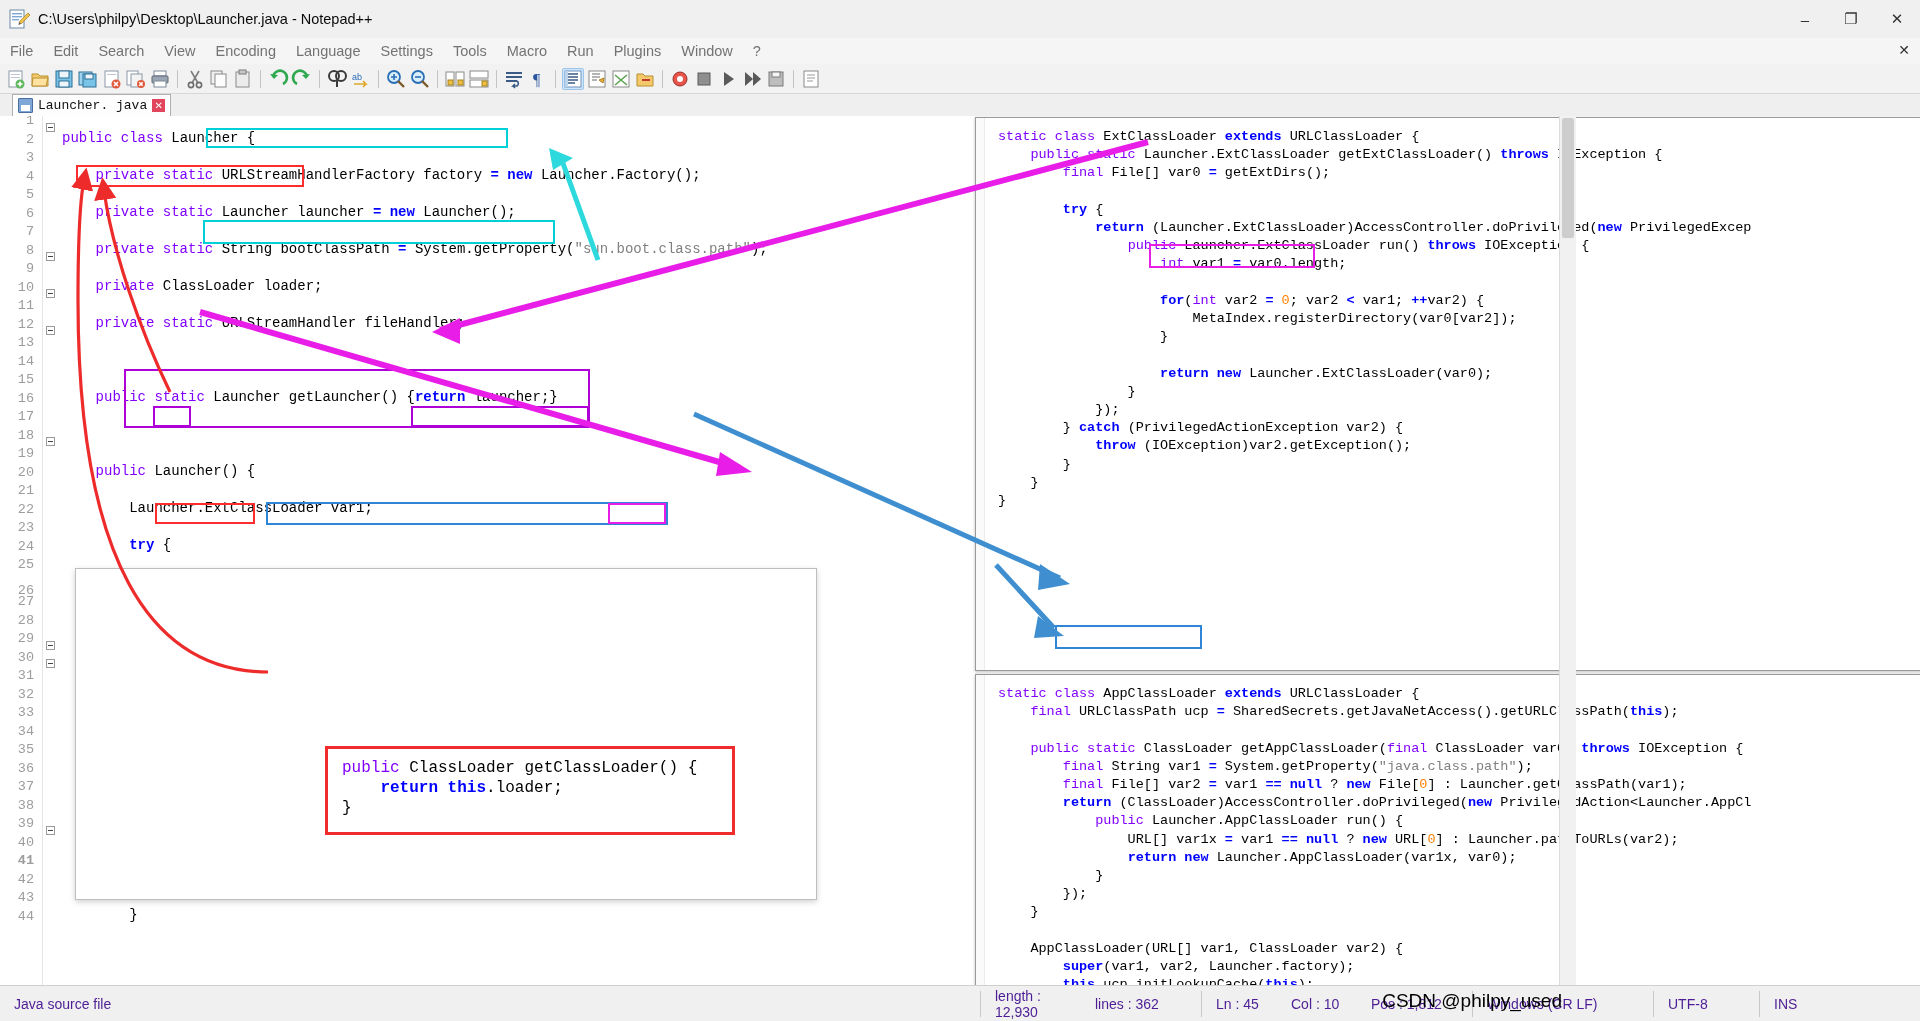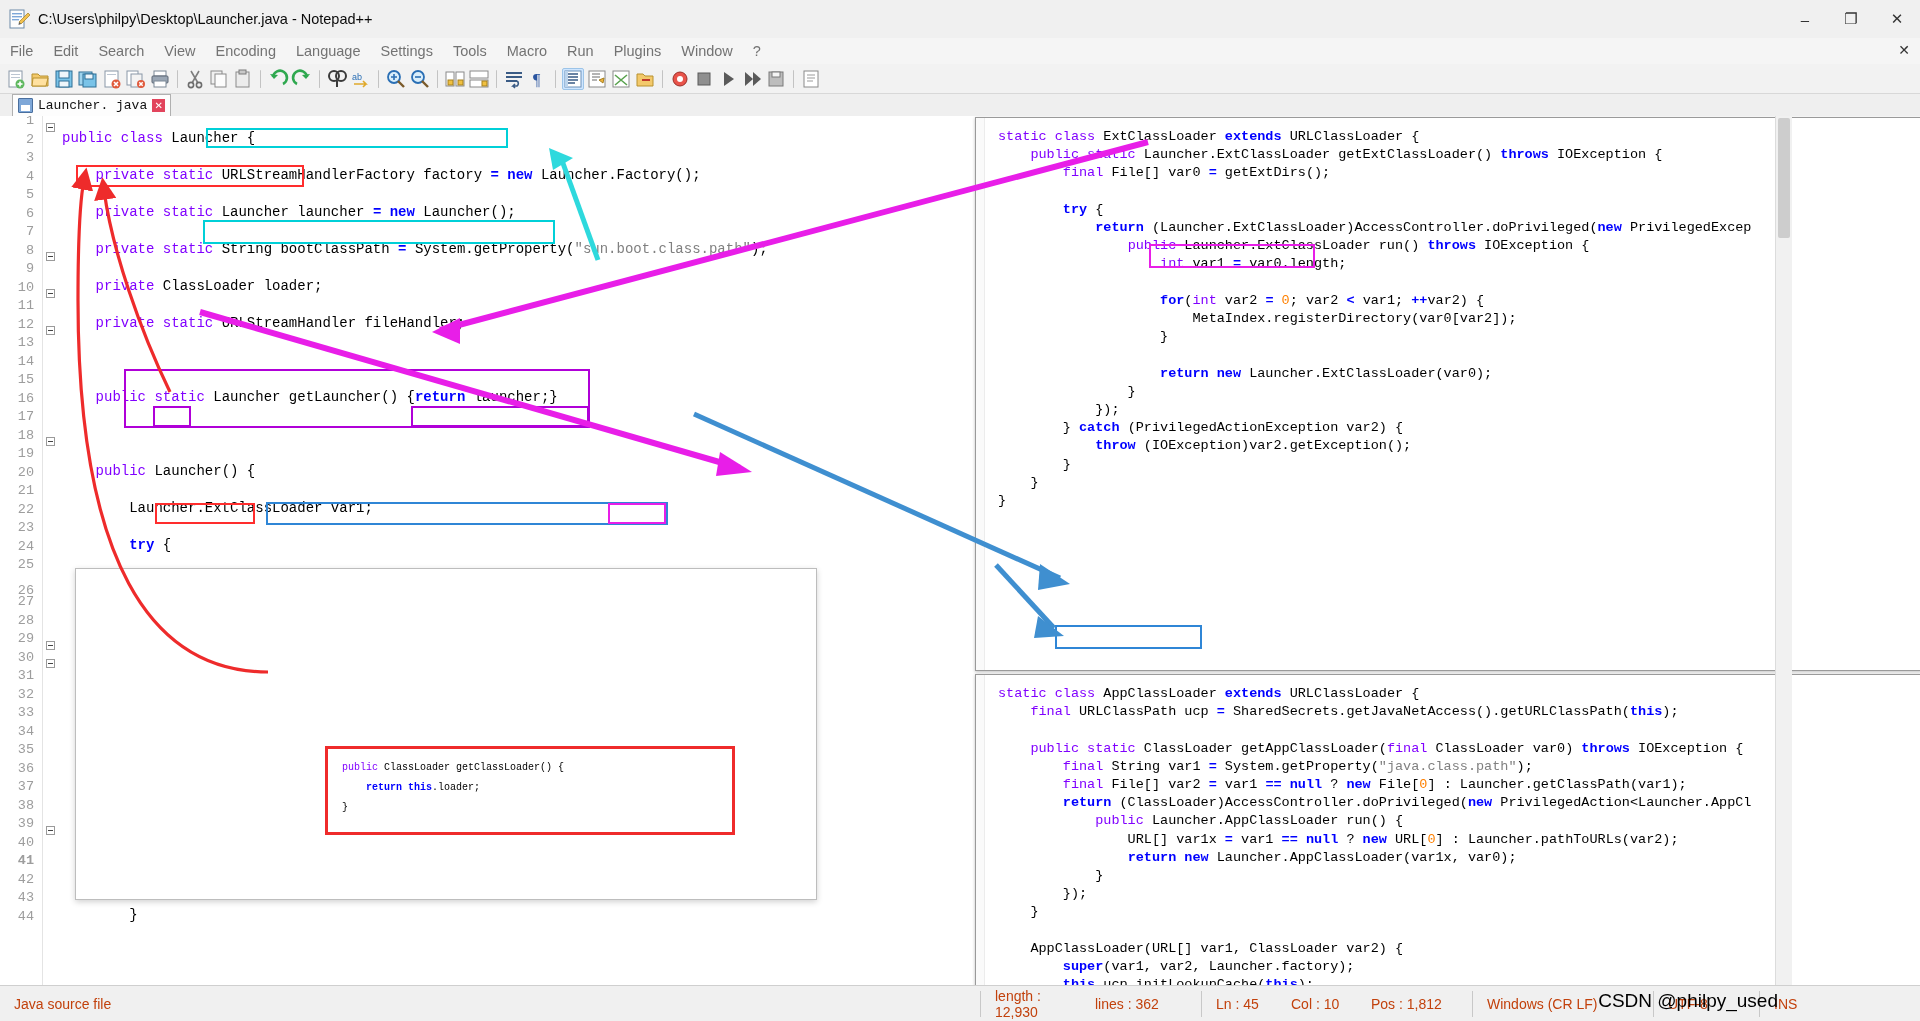--- a/index.html
+++ b/index.html
@@ -2,21 +2,21 @@
 <html><head>
 <meta charset="utf-8">
 <style>
   html,body{margin:0;padding:0;}
   body{
     width:1920px;height:1021px;overflow:hidden;
     font-family:"Liberation Sans",sans-serif;
     background:#ffffff;
     -webkit-font-smoothing:none;
   }
-  #app{position:relative;width:1792px;height:1021px;}
+  #app{position:relative;width:1576px;height:1021px;}
 
   
   .titlebar{
     position:absolute;left:0;top:0;width:1920px;height:38px;
     background:#f0f0f0;border-bottom:1px solid #dcdcdc;
     display:flex;align-items:center;
   }
   .title-icon{width:22px;height:22px;margin-left:8px;margin-right:8px;position:relative;flex:0 0 auto;}
   .title-text{font-size:14.5px;color:#0a0a0a;white-space:nowrap;}
   .winbtns{position:absolute;right:0;top:0;height:38px;display:flex;}
@@ -104,38 +104,38 @@
 
   
   .snipcard{
     position:absolute;background:#ffffff;border:1px solid #bdbdbd;box-shadow:0 2px 6px rgba(0,0,0,.18);
   }
   .redbox{
     position:absolute;border:3px solid #ef2b2b;background:#fff;box-sizing:border-box;
   }
   .redbox .rc{
     position:absolute;left:14px;top:9px;font-family:"Liberation Mono",monospace;
-    font-size:10px;line-height:20px;white-space:pre;
+    font-size:16px;line-height:20px;white-space:pre;
   }
 
   
   .hl{position:absolute;box-sizing:border-box;pointer-events:none;}
   .hl-red{border:2px solid #ff2d2d;}
   .hl-cyan{border:2px solid #00d0d8;}
   .hl-magenta{border:2px solid #e81ee8;}
   .hl-purple{border:2px solid #b000d8;}
   .hl-blue{border:2px solid #2f86d6;}
 
   
   .anno{position:absolute;left:0;top:0;width:1920px;height:1021px;pointer-events:none;}
 
   
   .statusbar{
     position:absolute;left:0;top:985px;width:1920px;height:36px;background:#f0f0f0;
-    border-top:1px solid #cfcfcf;display:flex;align-items:center;font-size:14px;color:#c2410c;
+    border-top:1px solid #cfcfcf;display:flex;align-items:center;font-size:14px;color:#4c1d95;
   }
   .sb-cell{height:36px;display:flex;align-items:center;padding:0 14px;box-sizing:border-box;}
   .sb-sep{width:1px;height:26px;background:#c8c8c8;}
   .watermark{
     position:absolute;right:14px;top:990px;font-size:19px;color:#000000;
     font-family:"Liberation Sans",sans-serif;white-space:nowrap;
   }
   
   .vscroll{position:absolute;right:0;top:116px;width:16px;height:869px;background:#f1f1f1;border-left:1px solid #dcdcdc;}
   .vthumb{position:absolute;left:2px;top:2px;width:12px;height:120px;background:#cdcdcd;border-radius:2px;}

